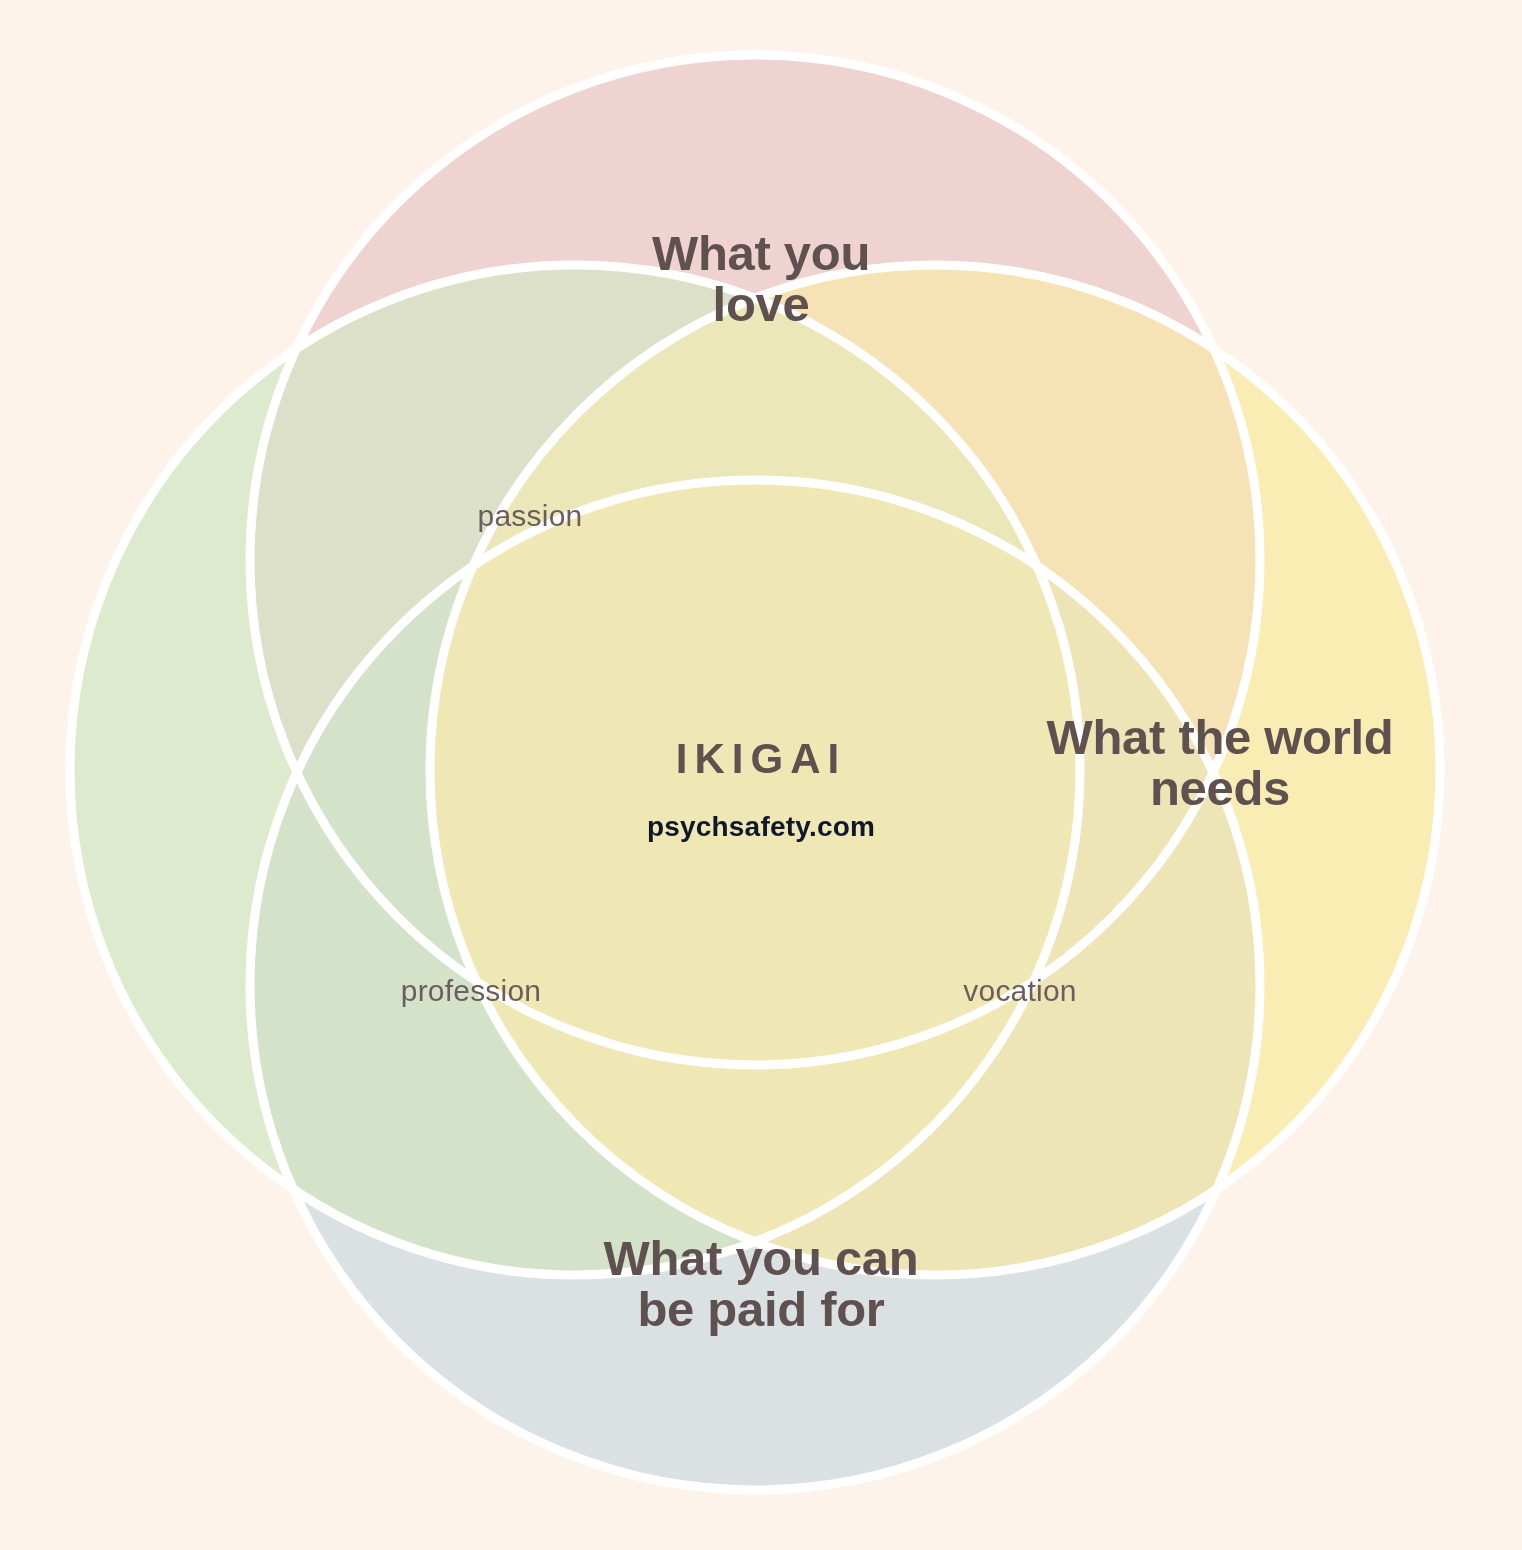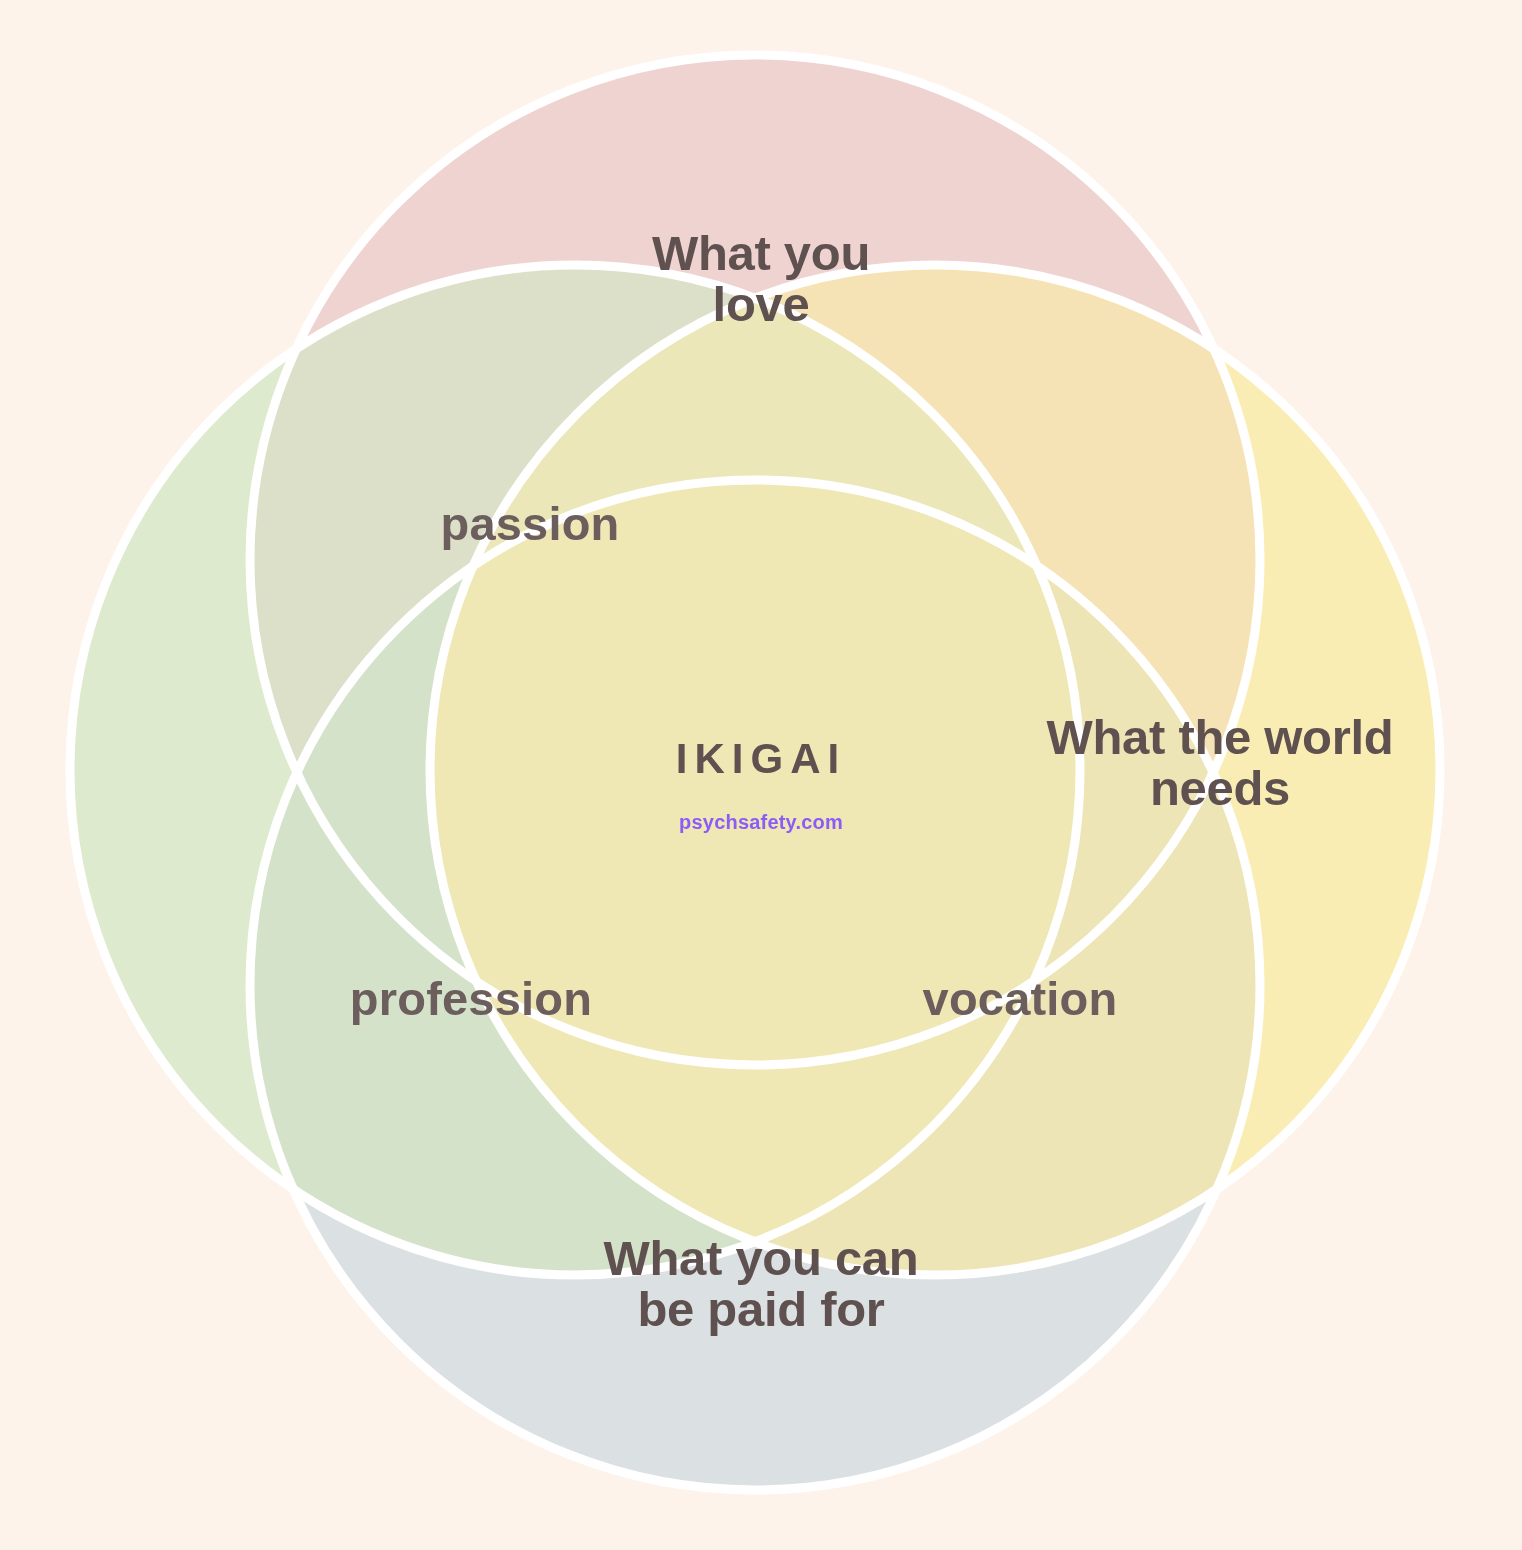--- a/index.html
+++ b/index.html
@@ -35,36 +35,36 @@
     line-height: 1.04;
     white-space: pre-line;
     user-select: none;
   }
   .label-main {
     font-weight: bold;
     font-size: 49px;
     letter-spacing: -0.3px;
   }
   .label-overlap {
-    font-weight: bold;
-    font-size: 47px;
+    font-weight: normal;
+    font-size: 30px;
     letter-spacing: 0.2px;
     color: #6b5e5c;
   }
   .label-center {
     font-weight: bold;
     font-size: 42px;
     letter-spacing: 7px;
     color: #5e5150;
   }
   .label-domain {
     font-weight: bold;
-    font-size: 20px;
+    font-size: 28px;
     letter-spacing: 0.2px;
-    color: #8b5cf6;
+    color: #0f172a;
   }
   
   #lbl-love      { left: 511px; top: 228px; width: 500px; }
   #lbl-good      { left: 36px;  top: 712px; width: 500px; }
   #lbl-world     { left: 965px; top: 712px; width: 510px; }
   #lbl-paid      { left: 511px; top: 1233px; width: 500px; }
   #lbl-passion   { left: 330px; top: 500px; width: 400px; }
   #lbl-mission   { left: 801px; top: 500px; width: 400px; }
   #lbl-profession{ left: 271px; top: 975px; width: 400px; }
   #lbl-vocation  { left: 820px; top: 975px; width: 400px; }

